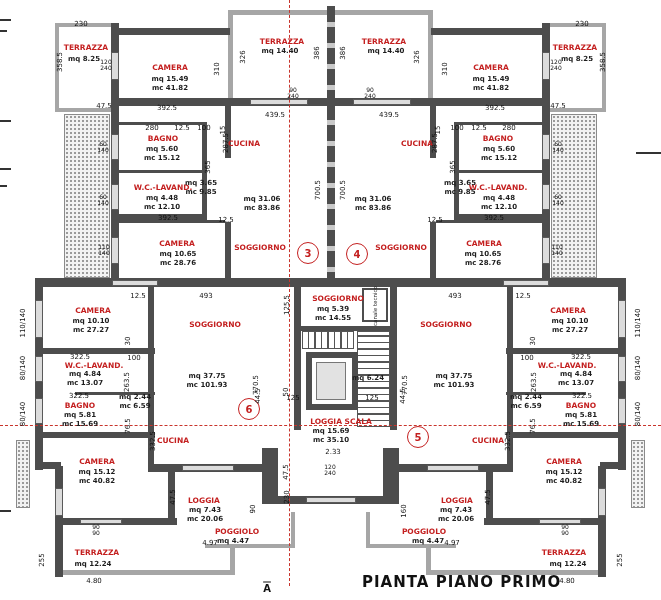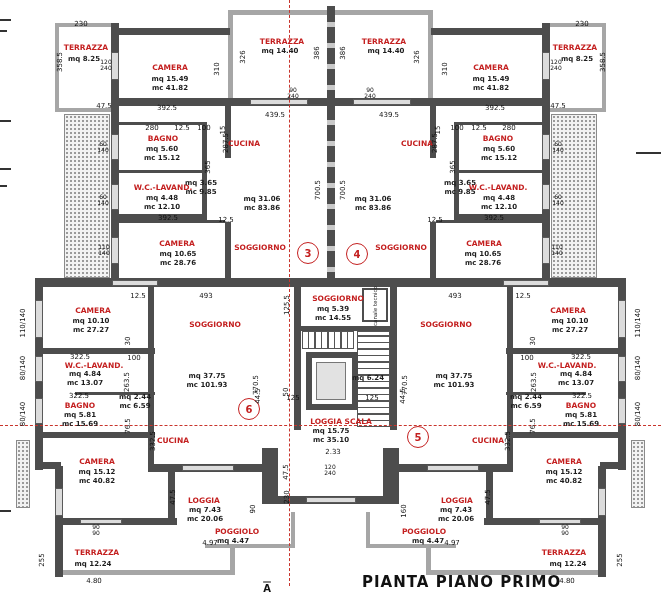--- a/index.html
+++ b/index.html
@@ -266,21 +266,21 @@
   <span class="rv" style="left:205px;top:514px">mq 7.43
 mc 20.06</span>
   <span class="rv" style="left:456px;top:514px">mq 7.43
 mc 20.06</span>
   <span class="rv" style="left:233px;top:541px">mq 4.47</span>
   <span class="rv" style="left:428px;top:541px">mq 4.47</span>
   <span class="rv" style="left:93px;top:564px">mq 12.24</span>
   <span class="rv" style="left:568px;top:564px">mq 12.24</span>
   <span class="rv" style="left:333px;top:313px">mq 5.39
 mc 14.55</span>
-  <span class="rv" style="left:331px;top:435px">mq 15.75
+  <span class="rv" style="left:331px;top:435px">mq 15.69
 mc 35.10</span>
   <span class="rv" style="left:368px;top:378px">mq 6.24</span>
 
   <span class="dm" style="left:81px;top:24px">230</span>
   <span class="dm" style="left:582px;top:24px">230</span>
   <span class="dmv" style="left:287px;top:497px">230</span>
   <span class="dmv" style="left:60px;top:62px">358.5</span>
   <span class="dmv" style="left:603px;top:62px">358.5</span>
   <span class="dm2" style="left:106px;top:65px">120
 240</span>

